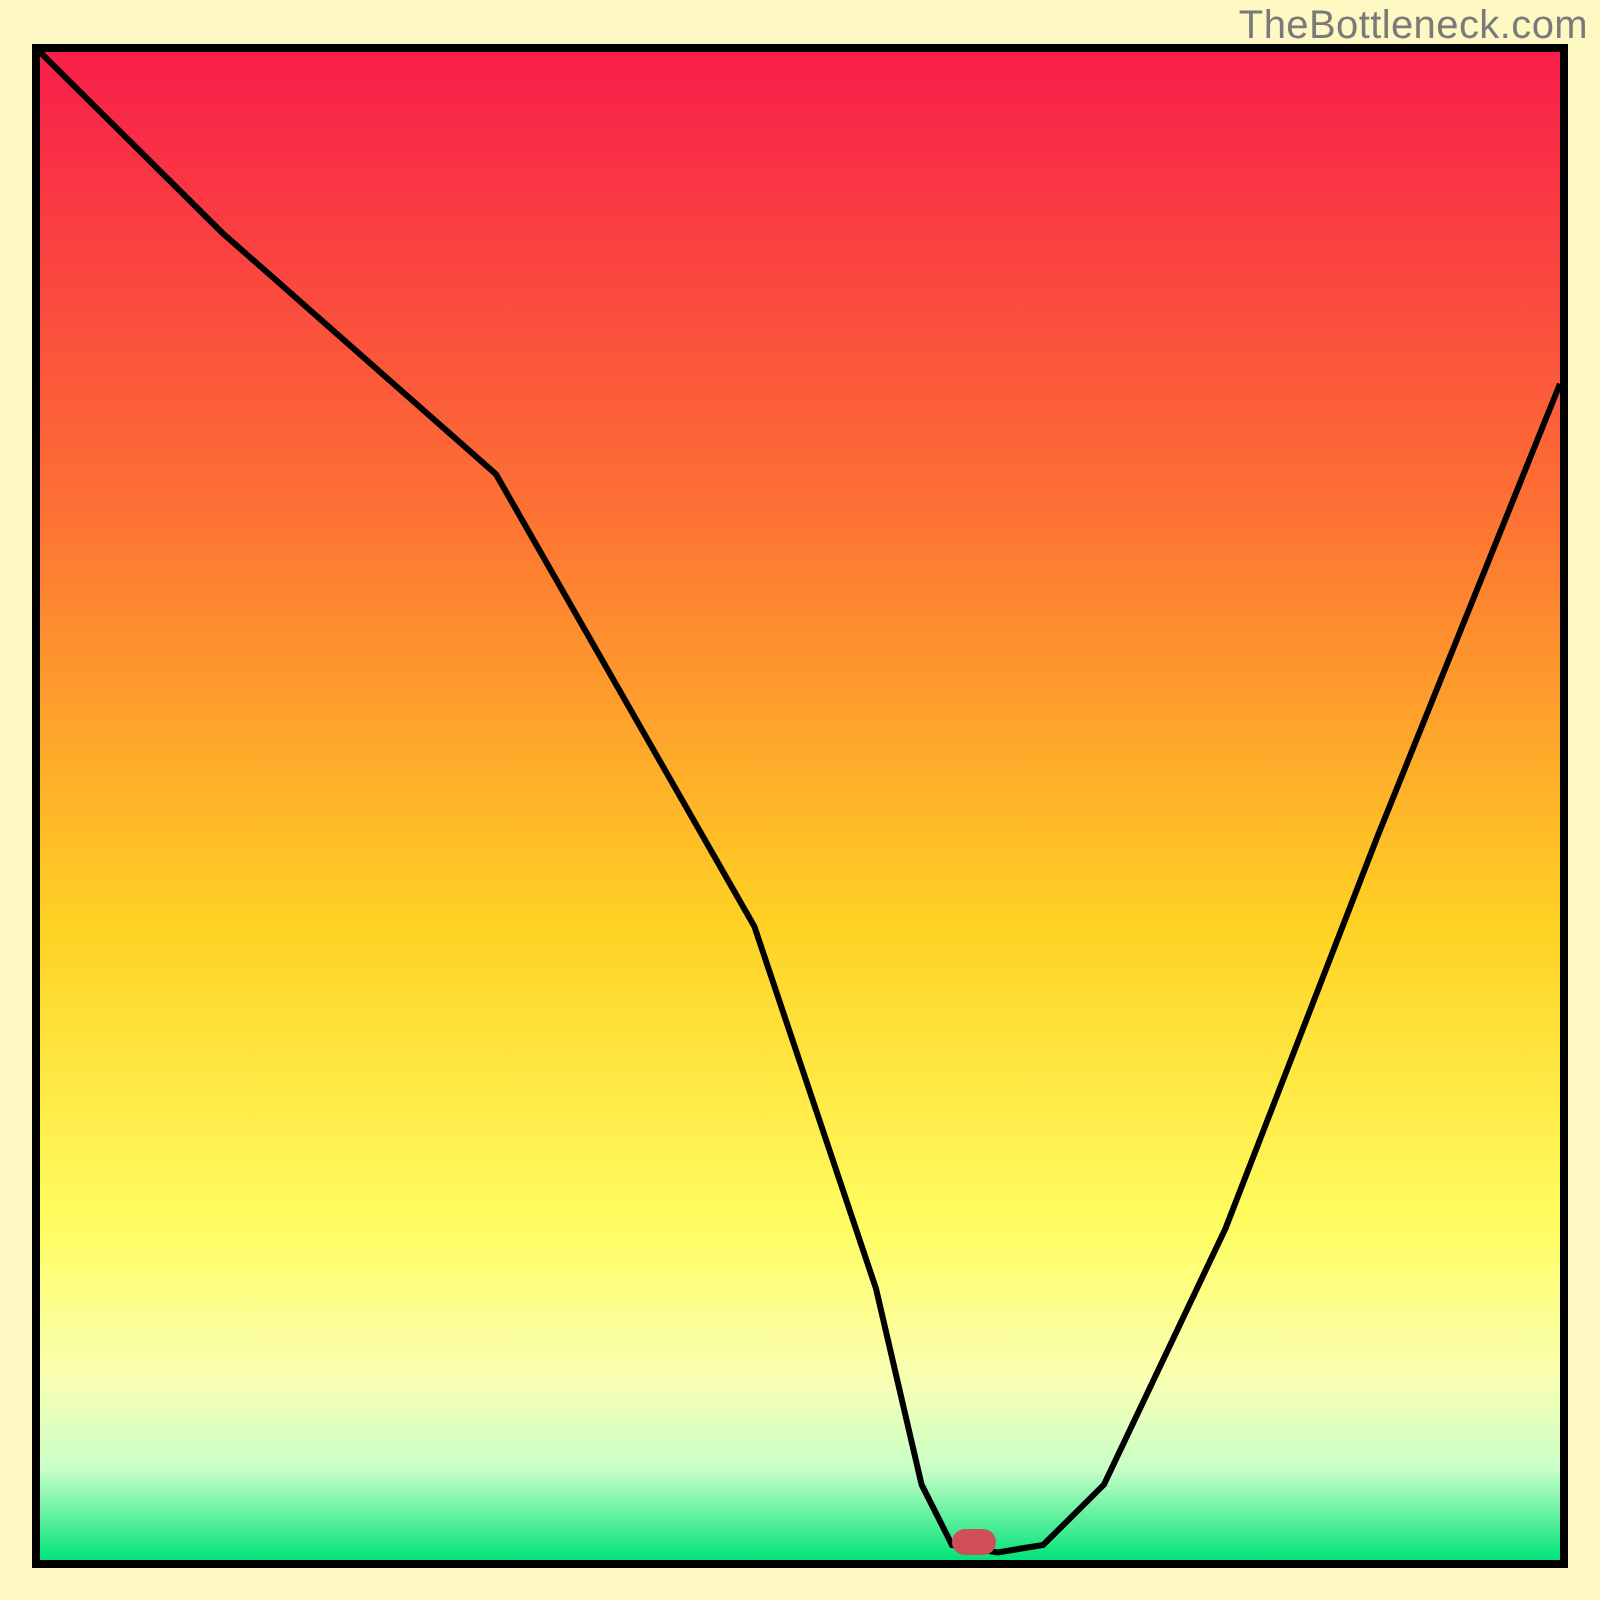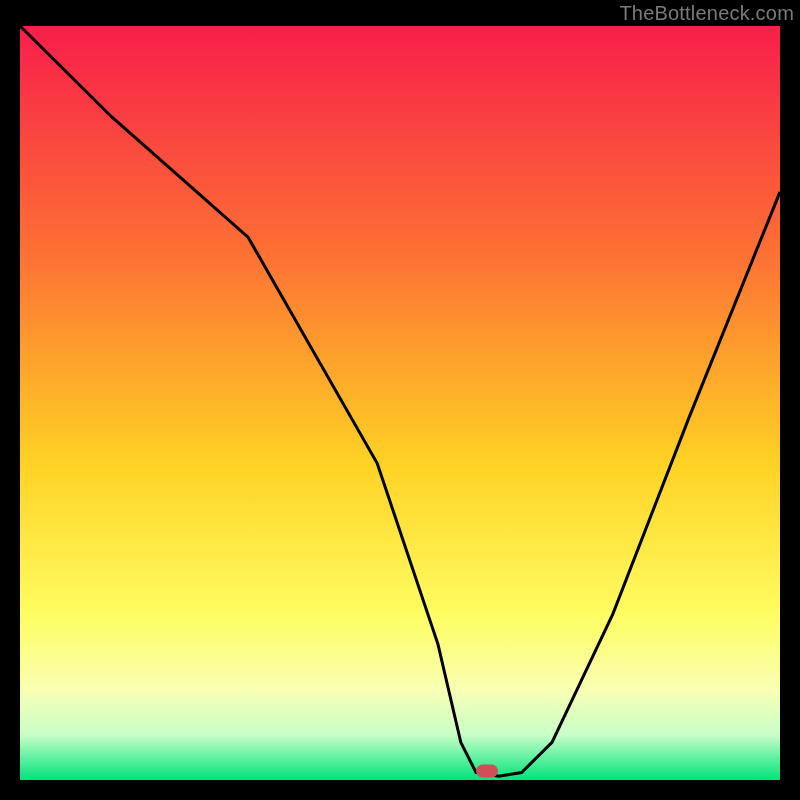--- a/index.html
+++ b/index.html
@@ -5,21 +5,21 @@
   body {
     margin: 0;
     padding: 0;
     background: #ffffff;
     font-family: Arial, Helvetica, sans-serif;
   }
   .wrap {
     width: 800px;
     height: 800px;
     position: relative;
-    background: #000000;
+    background: #fef9c3;
   }
   .watermark {
     position: absolute;
     top: 2px;
     right: 6px;
     font-size: 20px;
     color: #7a7a7a;
     font-weight: 400;
     letter-spacing: 0.2px;
     z-index: 10;

